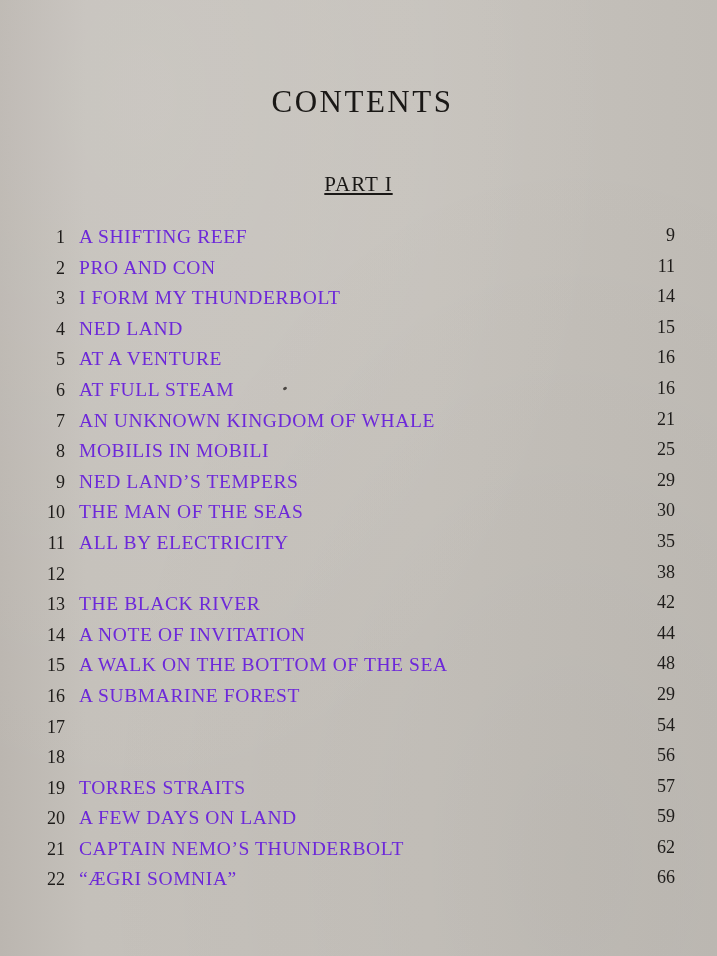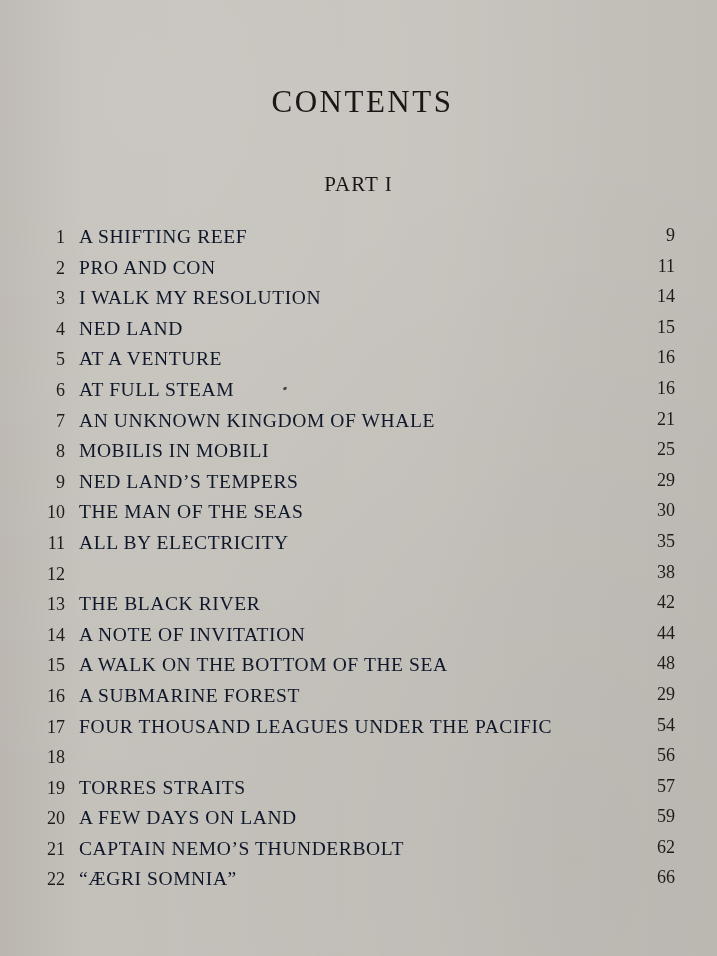--- a/index.html
+++ b/index.html
@@ -40,20 +40,21 @@
       position: absolute;
       left: 0;
       width: 717px;
       top: 172px;
       text-align: center;
       font-family: "Liberation Serif", "DejaVu Serif", serif;
       font-size: 21px;
       letter-spacing: 1px;
       color: #1a1816;
       padding-left: 0px;
+      text-decoration: underline;
     }
     .toc {
       position: absolute;
       left: 0;
       top: 223px;
       width: 717px;
     }
     .row {
       position: relative;
       height: 30.6px;
@@ -71,21 +72,21 @@
     }
     .chap {
       position: absolute;
       left: 79px;
       top: 0;
       font-family: "Liberation Serif", "DejaVu Serif", serif;
       font-size: 19.5px;
       line-height: 28px;
       letter-spacing: 0.6px;
       white-space: nowrap;
-      color: #0f172a;
+      color: #6d28d9;
     }
     .page-num {
       position: absolute;
       right: 42px;
       top: -2px;
       font-family: "Liberation Serif", "DejaVu Serif", serif;
       font-size: 18px;
       line-height: 28px;
       text-align: right;
       color: #1e1c1a;
@@ -111,21 +112,21 @@
         <span class="chap">A SHIFTING REEF</span>
         <span class="page-num">9</span>
       </div>
     <div class="row">
         <span class="num">2</span>
         <span class="chap">PRO AND CON</span>
         <span class="page-num">11</span>
       </div>
     <div class="row">
         <span class="num">3</span>
-        <span class="chap">I WALK MY RESOLUTION</span>
+        <span class="chap">I FORM MY THUNDERBOLT</span>
         <span class="page-num">14</span>
       </div>
     <div class="row">
         <span class="num">4</span>
         <span class="chap">NED LAND</span>
         <span class="page-num">15</span>
       </div>
     <div class="row">
         <span class="num">5</span>
         <span class="chap">AT A VENTURE</span>
@@ -180,21 +181,20 @@
         <span class="chap">A WALK ON THE BOTTOM OF THE SEA</span>
         <span class="page-num">48</span>
       </div>
     <div class="row">
         <span class="num">16</span>
         <span class="chap">A SUBMARINE FOREST</span>
         <span class="page-num">29</span>
       </div>
     <div class="row">
         <span class="num">17</span>
-        <span class="chap">FOUR THOUSAND LEAGUES UNDER THE PACIFIC</span>
         <span class="page-num">54</span>
       </div>
     <div class="row">
         <span class="num">18</span>
         <span class="page-num">56</span>
       </div>
     <div class="row">
         <span class="num">19</span>
         <span class="chap">TORRES STRAITS</span>
         <span class="page-num">57</span>

